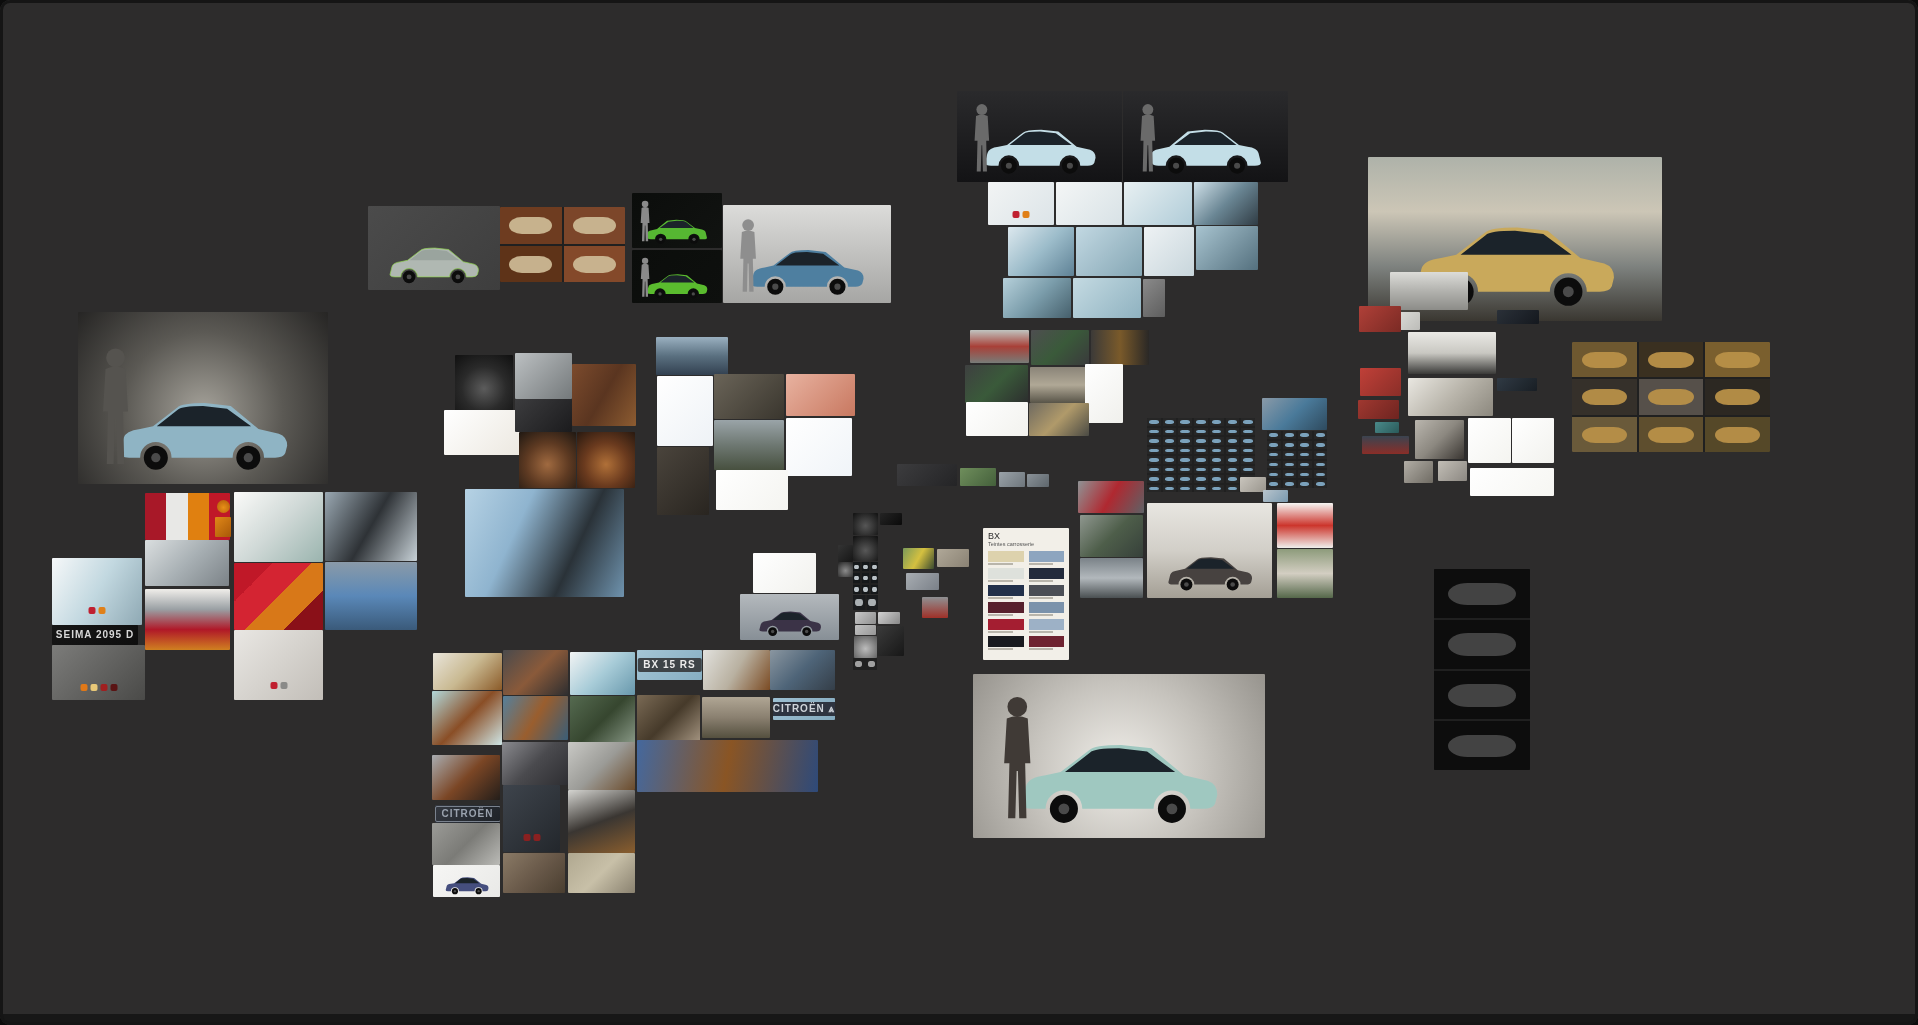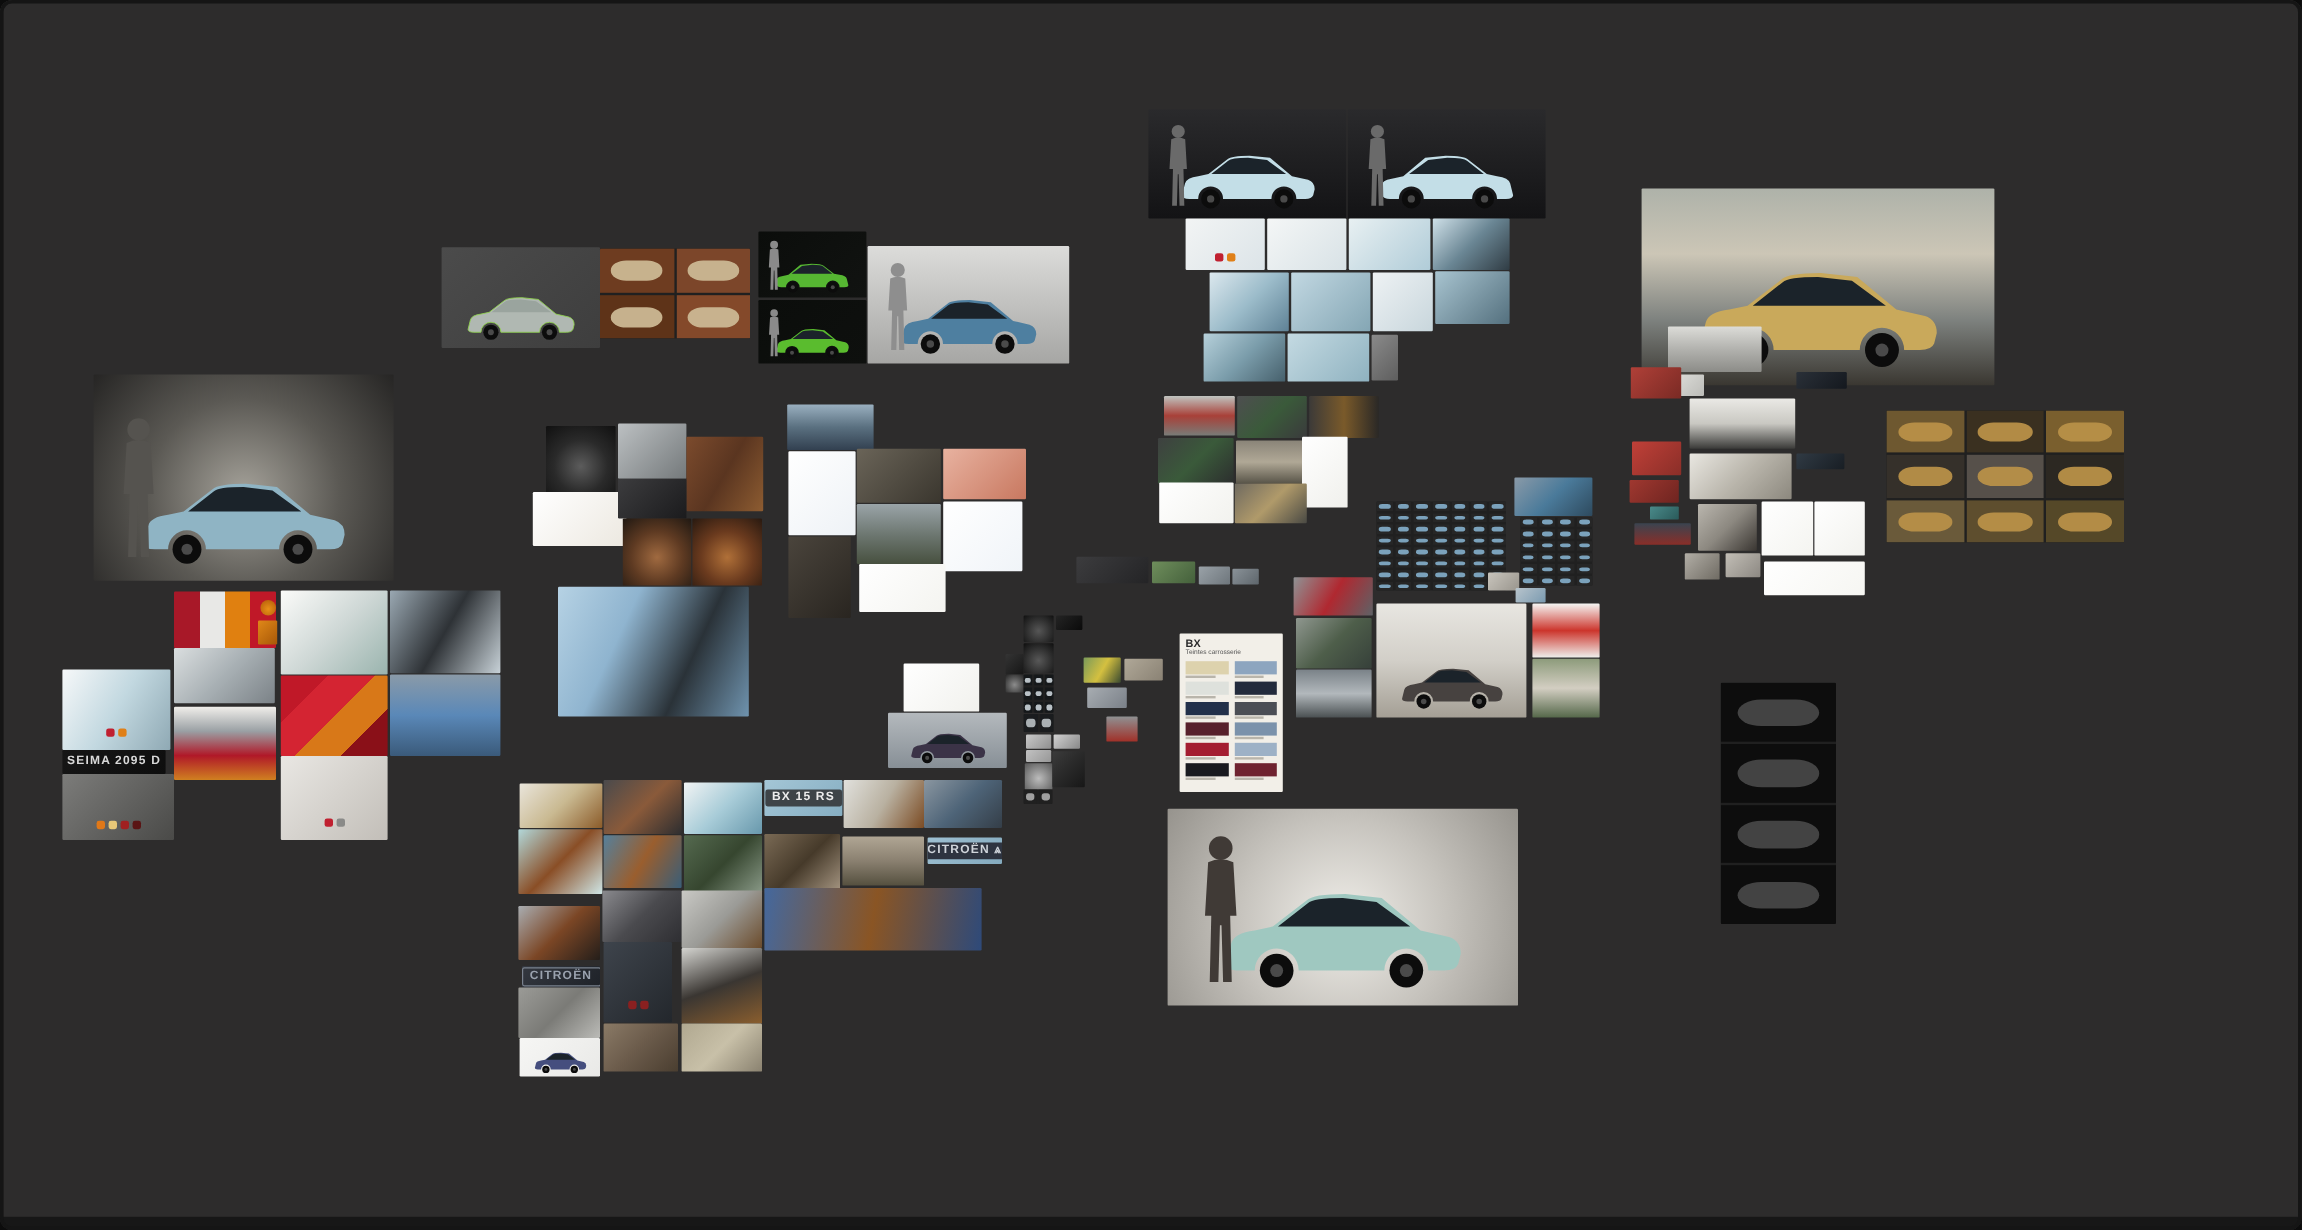--- a/index.html
+++ b/index.html
@@ -13,21 +13,21 @@
   .tile .person{position:absolute;left:6%;bottom:7%;height:80%;width:18%;}
   .chip{position:absolute;left:50%;top:50%;transform:translate(-50%,-50%);
     font-weight:bold;font-size:10px;line-height:1;padding:2px 6px;border-radius:2px;
     letter-spacing:1px;white-space:nowrap;}
   .grid{display:grid;gap:2px;background:#202020;}
   .cell{position:relative;overflow:hidden;}
   .cell .dot{position:absolute;left:15%;top:28%;width:70%;height:46%;border-radius:30%/50%;opacity:.95;}
   .dots{position:absolute;left:50%;bottom:16%;transform:translateX(-50%);display:flex;gap:3px;}
   .dots .d{width:7px;height:7px;border-radius:2px;}
   .palette{background:#f2efe8;padding:4px 5px;box-sizing:border-box;}
-  .pal-title{display:block;font-weight:bold;font-size:9px;color:#2b2b2b;line-height:1;}
+  .pal-title{display:block;font-weight:normal;font-size:9px;color:#2b2b2b;line-height:1;}
   .pal-sub{display:block;font-size:5.5px;color:#555;margin:1px 0 3px 0;line-height:1;}
   .pal-grid{display:grid;grid-template-columns:1fr 1fr;gap:3px 5px;}
   .pal-sw{height:11px;}
   .pal-cap{height:2px;width:70%;background:#b9b5ab;margin-top:1px;}
 </style>
 </head>
 <body>
 
 <div id="window" style="background: rgb(45, 44, 44);">
   <div id="board">

